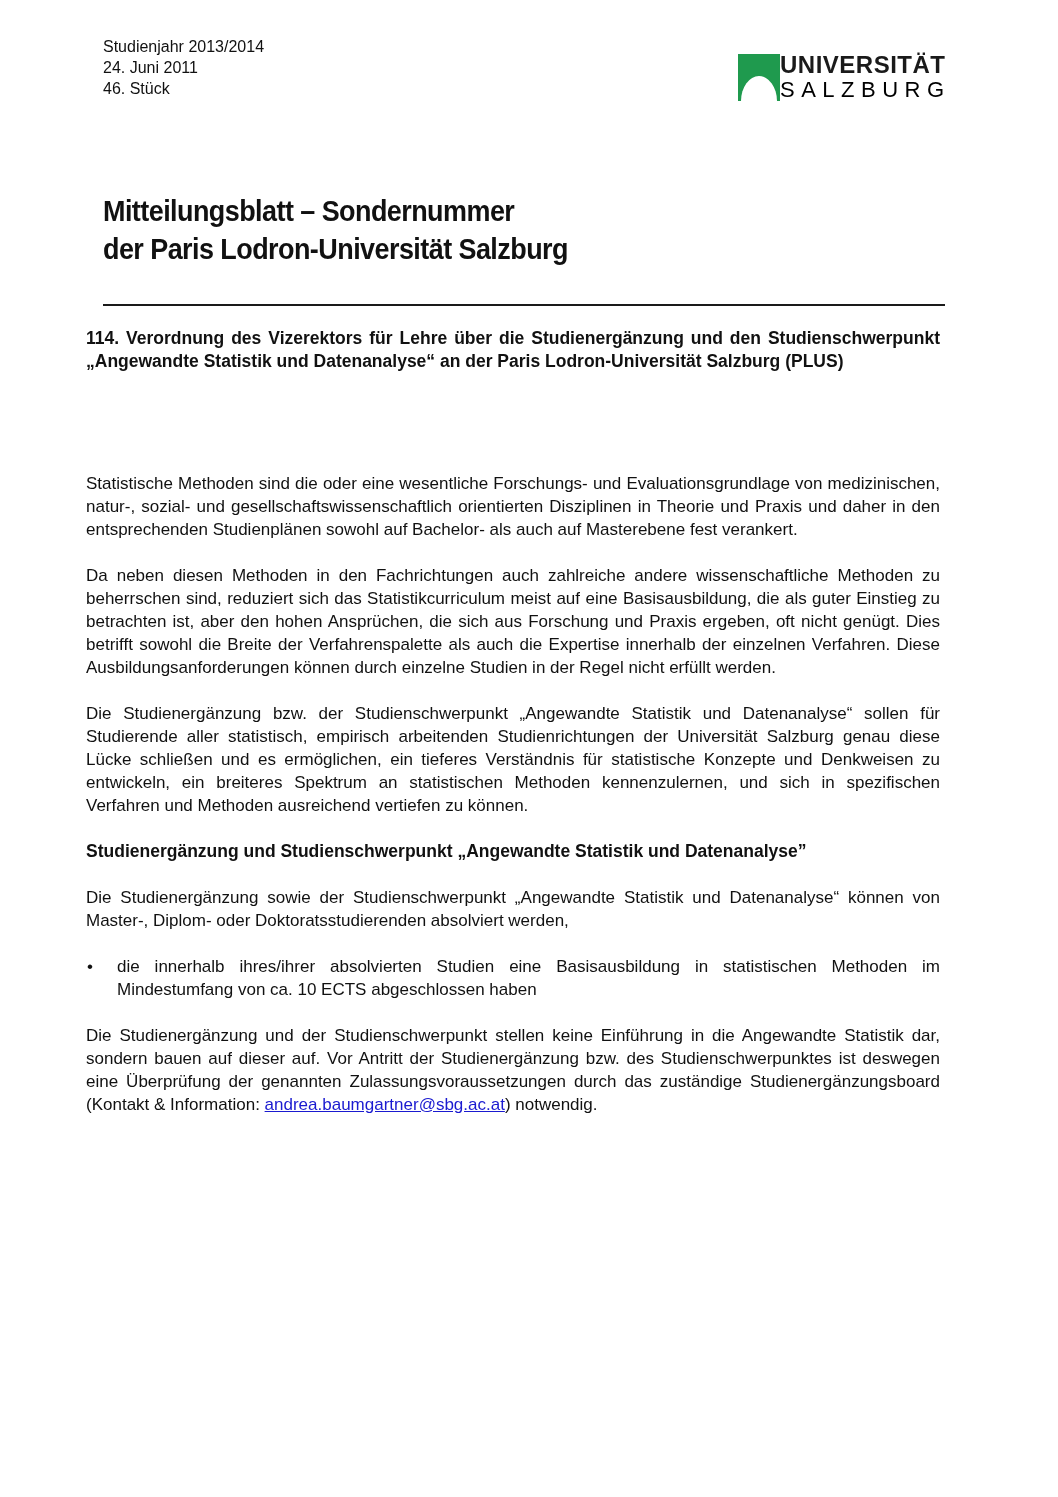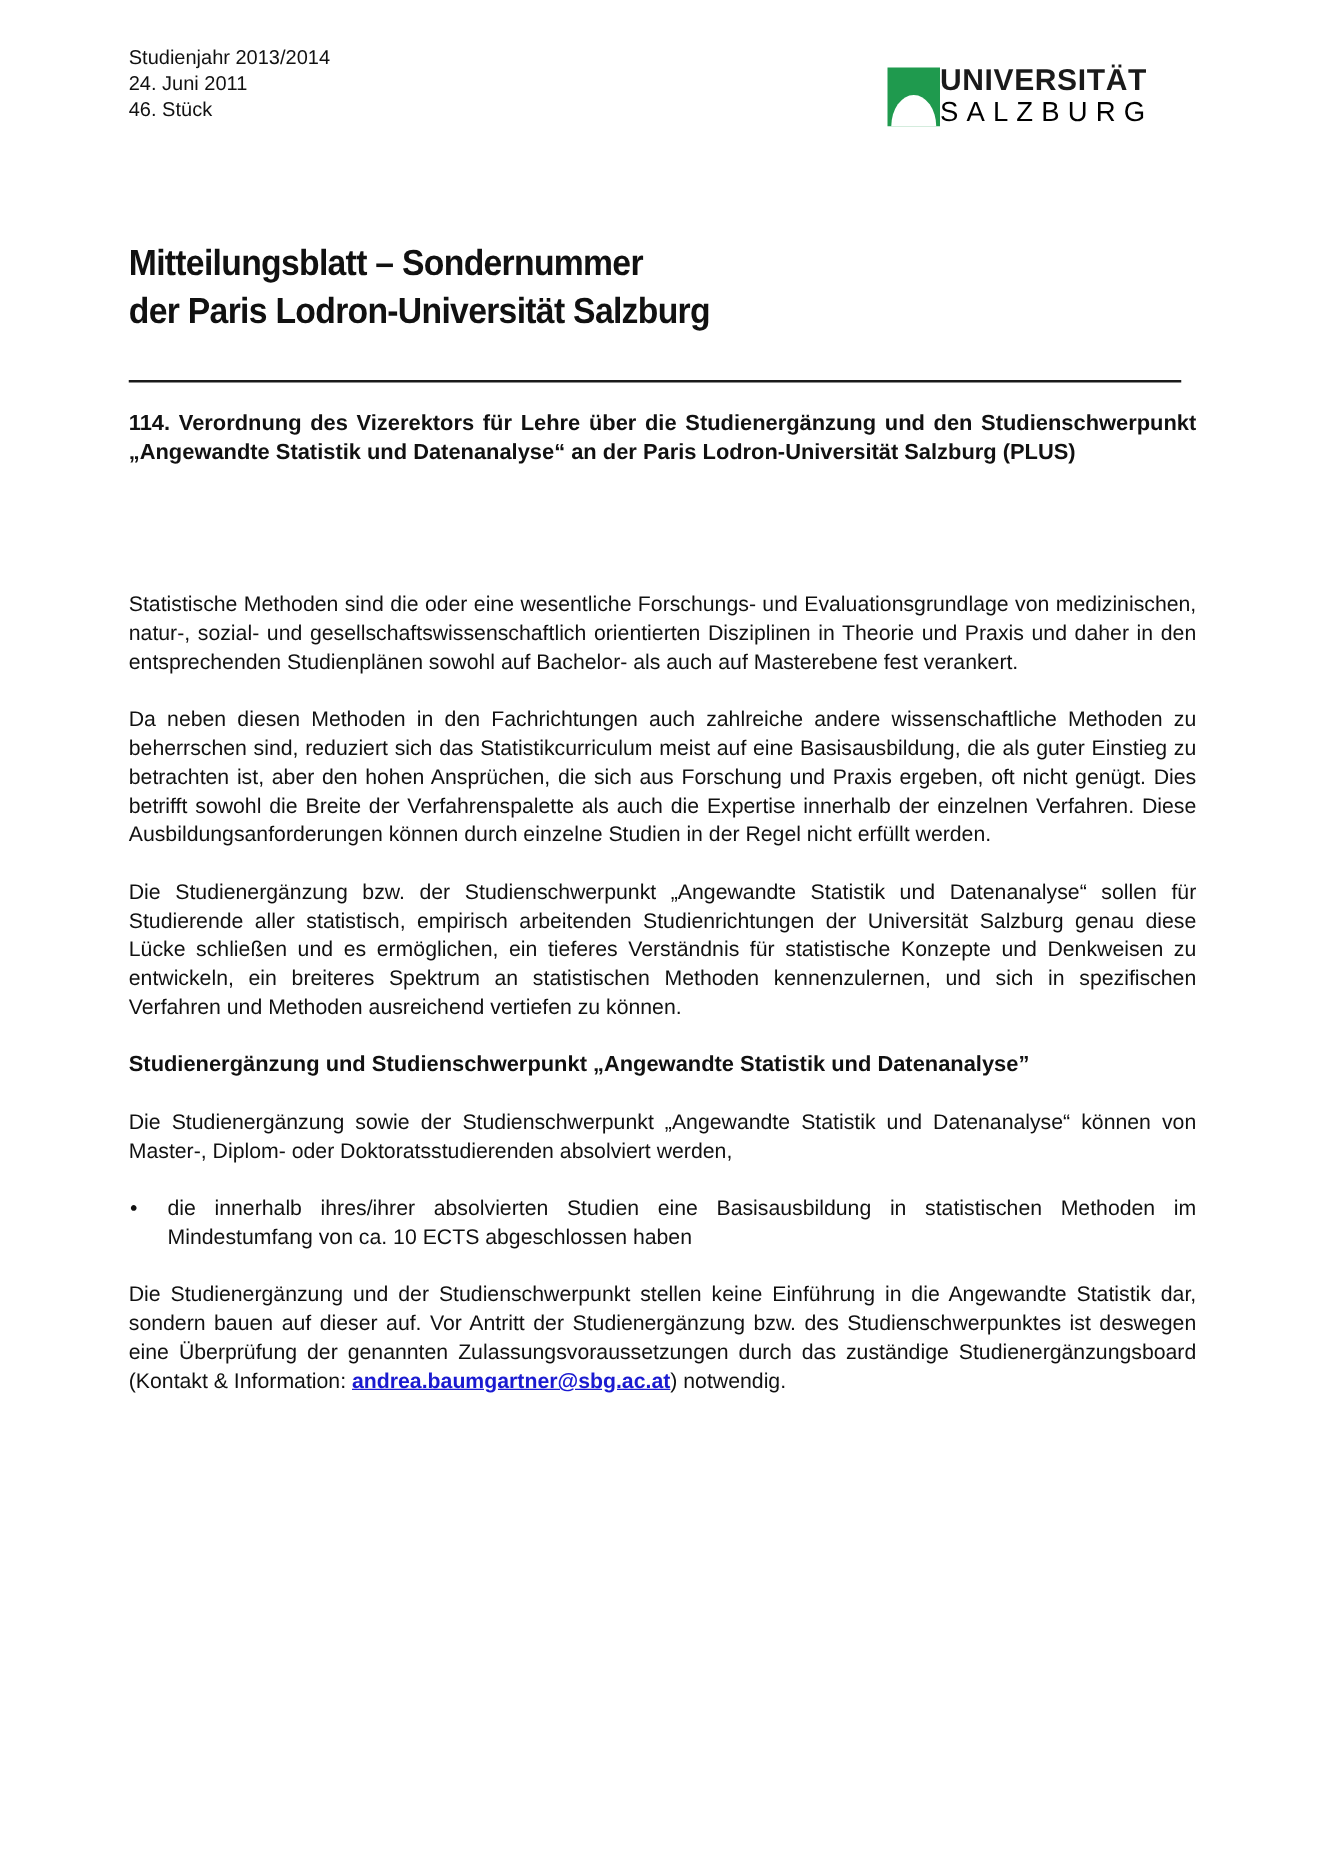--- a/index.html
+++ b/index.html
@@ -1,36 +1,36 @@
 <!DOCTYPE html>
 <html><head>
 <meta charset="utf-8">
 <style>
   html, body { margin:0; padding:0; background:#ffffff; }
   body { width:1058px; height:1497px; position:relative; overflow:hidden;
          font-family:"Liberation Sans", sans-serif; color:#111; }
   .meta { position:absolute; left:103px; top:36px; font-size:16px; line-height:21px; }
-  .logo { position:absolute; left:710px; top:53px; width:210px; height:48px; }
+  .logo { position:absolute; left:738px; top:53px; width:210px; height:48px; }
   .logo-mark { position:absolute; left:0; top:1px; width:42px; height:47px; background:#1f9a4e; overflow:hidden; }
   .logo-mark::after { content:""; position:absolute; left:3px; top:22px; width:36px; height:42px;
          background:#fff; border-radius:50% 50% 0 0 / 60% 60% 0 0; }
   .logo-l1 { position:absolute; left:42px; top:-2px; font-size:24px; font-weight:bold; letter-spacing:0.5px; color:#1a1a1a; }
   .logo-l2 { position:absolute; left:42px; top:24px; font-size:22px; letter-spacing:6.5px; color:#000000; }
   .title { position:absolute; left:103px; top:192px; font-size:29px; font-weight:bold; line-height:38px;
            letter-spacing:-0.6px; transform:scaleX(0.93); transform-origin:left top; white-space:nowrap; }
   .rule { position:absolute; left:103px; top:304px; width:842px; height:2px; background:#1a1a1a; }
-  .content { position:absolute; left:103px; top:327px; width:854px; font-size:17px; line-height:23px; text-align:justify; }
+  .content { position:absolute; left:86px; top:327px; width:854px; font-size:17px; line-height:23px; text-align:justify; }
   .content p { margin:0; }
   .heading { font-weight:bold; font-size:17.5px; line-height:23px; }
   .gap-lg { height:99px; }
   .gap { height:23px; }
   ul { margin:0; padding:0; list-style:none; }
   ul li { position:relative; padding-left:31px; }
   ul li::before { content:"\2022"; position:absolute; left:1px; top:0; }
-  a { color:#1a1ad0; text-decoration:underline;font-weight:bold; }
+  a { color:#1a1ad0; text-decoration:underline; }
   b { font-weight:normal; }
 </style>
 </head>
 <body>
 
 <div class="meta">
   <div>Studienjahr 2013/2014</div>
   <div>24. Juni 2011</div>
   <div>46. Stück</div>
 </div>

